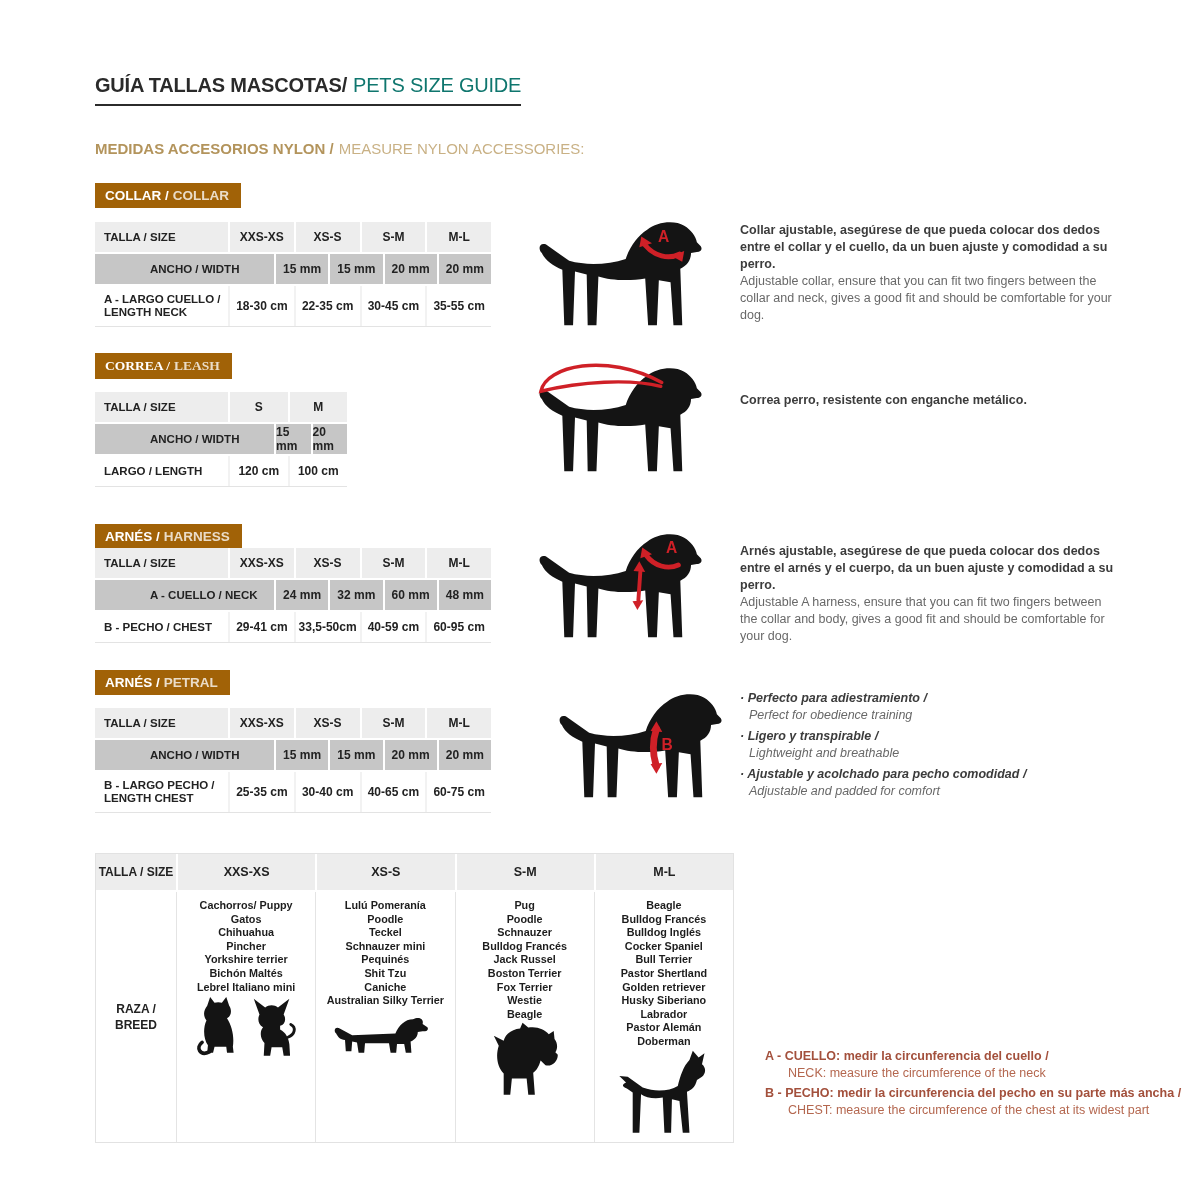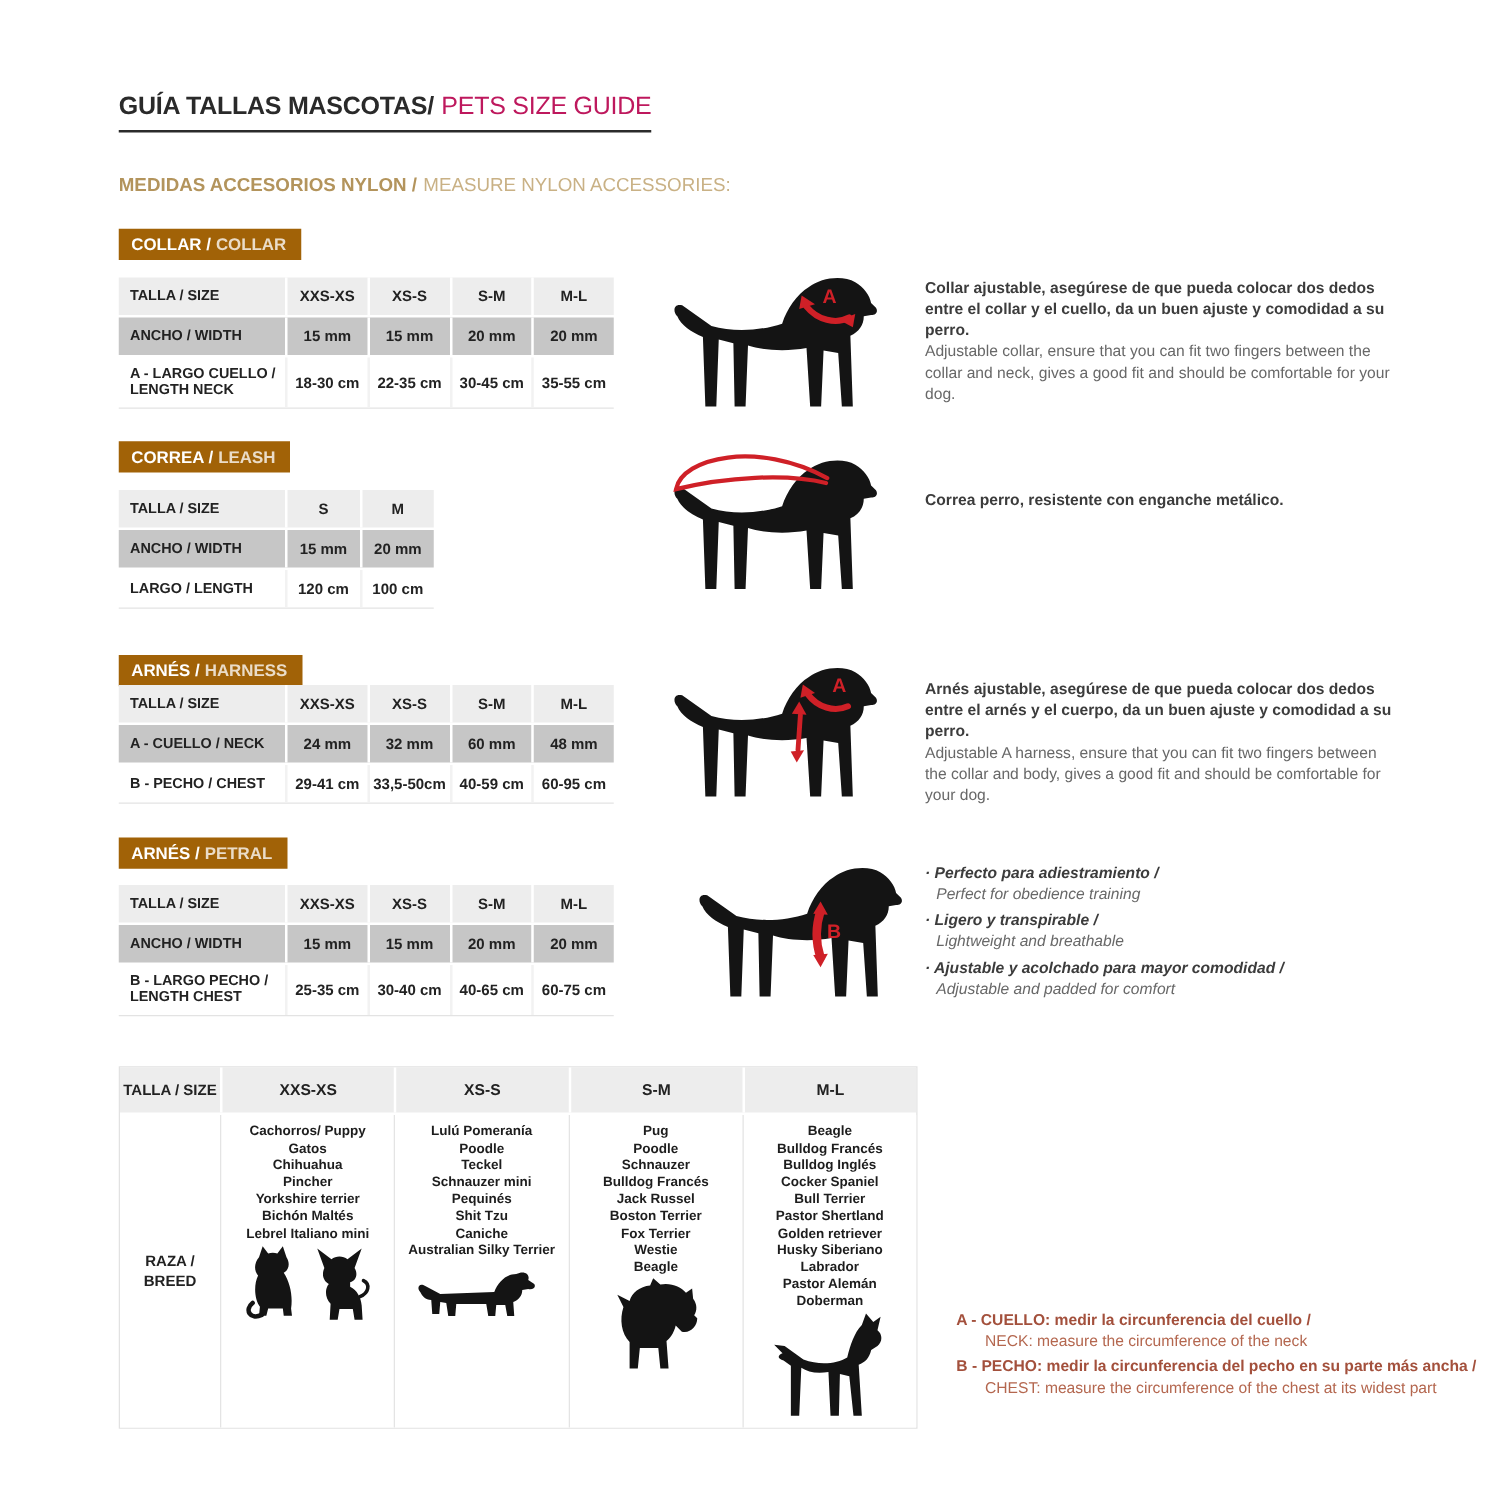--- a/index.html
+++ b/index.html
@@ -6,37 +6,37 @@
   .page{
     position:relative;width:1200px;height:1200px;background:#ffffff;overflow:hidden;
     font-family:"Liberation Sans", sans-serif;color:#2b2b2b;
   }
   
   .title{
     position:absolute;left:95px;top:74px;white-space:nowrap;
     font-size:20px;letter-spacing:-0.2px;padding-bottom:7px;border-bottom:2px solid #2b2b2b;
   }
   .title .es{font-weight:700;color:#2a2a2a;}
-  .title .en{font-weight:400;color:#be185d;margin-left:6px;}
+  .title .en{font-weight:400;color:#0f766e;margin-left:6px;}
   .subtitle{position:absolute;left:95px;top:140px;white-space:nowrap;font-size:15px;}
   .subtitle .es{font-weight:700;color:#b3945c;}
   .subtitle .en{font-weight:400;color:#c9b185;margin-left:5px;}
   
   .badge{
     position:absolute;left:95px;background:#a16207;color:#ffffff;
     padding:5px 12px 5px 10px;font-size:13.5px;white-space:nowrap;
   }
   .badge .es{font-weight:700;}
   .badge .en{font-weight:600;color:rgba(255,255,255,0.78);margin-left:4px;}
   
   .size-table{position:absolute;}
   .t-row{display:flex;align-items:stretch;margin-bottom:2px;height:30px;}
   .t-row.tall{height:40px;}
   .t-head{background:#ededed;}
-  .t-mid{background:#c6c6c6;}
+  .t-mid{background:#c6c6c6;padding-left:46px;}
   .t-white{background:#ffffff;border-bottom:1px solid #e3e3e3;}
   .t-label{
     width:124px;flex:0 0 124px;display:flex;align-items:center;
     padding-left:9px;font-weight:700;font-size:11.5px;line-height:13px;color:#222;
   }
   .t-cell{
     flex:1;display:flex;align-items:center;justify-content:center;
     font-weight:700;font-size:12px;color:#222;border-left:2px solid #ffffff;
   }
   .t-white .t-cell{border-left:2px solid #f2f2f2;}
@@ -158,21 +158,21 @@
       <path class="red-fill" d="M108,21 l11,7 -13,4 z"></path>
       <path class="red-fill" d="M150,47 l-11,-6 13,-5 z"></path>
       <text class="red-letter" x="131" y="27">A</text>
     </g>
   </svg>
   <div class="desc" style="top:222px;">
     <span class="es">Collar ajustable, asegúrese de que pueda colocar dos dedos entre el collar y el cuello, da un buen ajuste y comodidad a su perro.</span>
     <span class="en">Adjustable collar, ensure that you can fit two fingers between the collar and neck, gives a good fit and should be comfortable for your dog.</span>
   </div>
 
-  <div class="badge" style="top:353px;">
+  <div class="badge" style="top:353px;font-family:Liberation Serif, serif;">
     <span class="es">CORREA /</span><span class="en">LEASH</span>
   </div>
   <div class="size-table" style="left:95px;top:392px;width:252px;">
     <div class="t-row t-head">
       <div class="t-label">TALLA / SIZE</div>
       <div class="t-cell">S</div>
       <div class="t-cell">M</div>
     </div>
     <div class="t-row t-mid">
       <div class="t-label">ANCHO / WIDTH</div>
@@ -273,21 +273,21 @@
   <div class="bullets" style="top:690px;font-style:italic;">
     <div class="bullet">
       <span class="es">Perfecto para adiestramiento /</span>
       <span class="en">Perfect for obedience training</span>
     </div>
     <div class="bullet">
       <span class="es">Ligero y transpirable /</span>
       <span class="en">Lightweight and breathable</span>
     </div>
     <div class="bullet">
-      <span class="es">Ajustable y acolchado para mayor comodidad /</span>
+      <span class="es">Ajustable y acolchado para pecho comodidad /</span>
       <span class="en">Adjustable and padded for comfort</span>
     </div>
   </div>
 
   <div class="breed-table">
     <div class="bt-head">
       <div class="bt-label">TALLA / SIZE</div>
       <div class="bt-cell">XXS-XS</div>
       <div class="bt-cell">XS-S</div>
       <div class="bt-cell">S-M</div>

